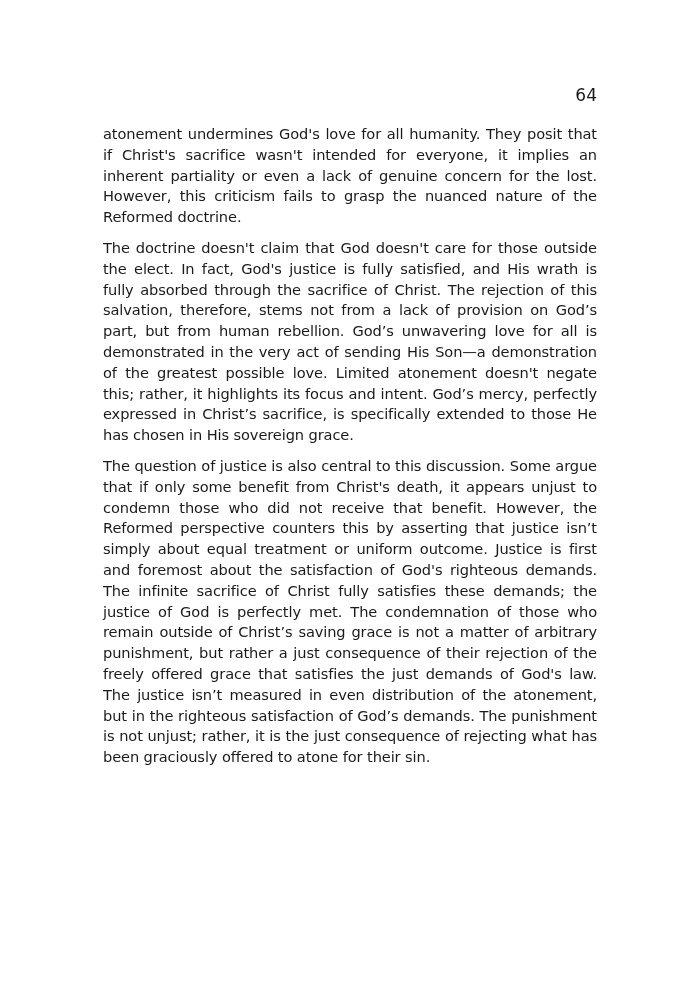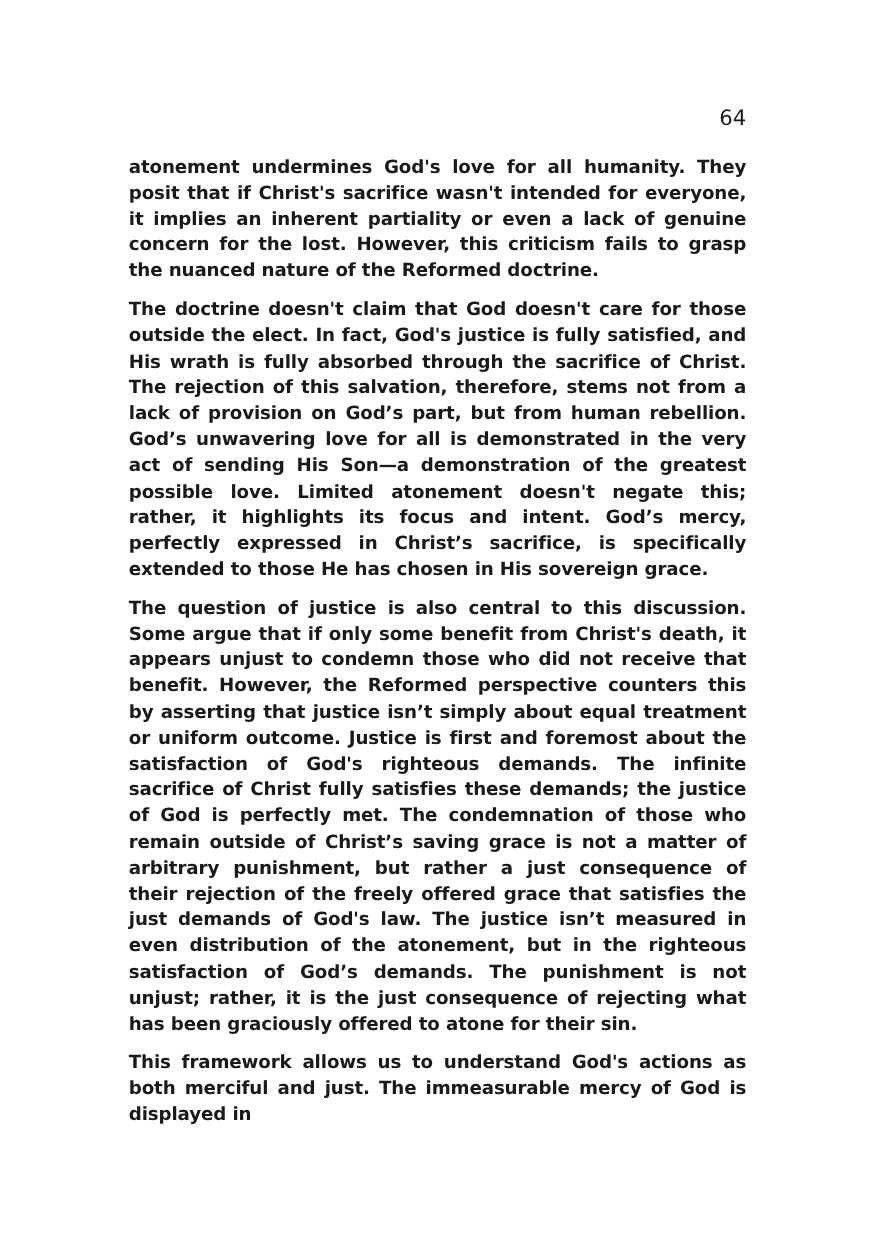--- a/index.html
+++ b/index.html
@@ -29,26 +29,24 @@
       left: 103px;
       width: 494px;
     }
     .para {
       margin: 0 0 10px 0;
       font-size: 14.6px;
       line-height: 20.8px;
       text-align: justify;
       letter-spacing: -0.1px;
       hyphens: none;
-      font-weight: bold;
     }
   </style>
 </head>
 <body>
 
 <div class="page-number">64</div>
 
 <div class="content">
   <p class="para">atonement undermines God's love for all humanity. They posit that if Christ's sacrifice wasn't intended for everyone, it implies an inherent partiality or even a lack of genuine concern for the lost. However, this criticism fails to grasp the nuanced nature of the Reformed doctrine.</p>
   <p class="para">The doctrine doesn't claim that God doesn't care for those outside the elect. In fact, God's justice is fully satisfied, and His wrath is fully absorbed through the sacrifice of Christ. The rejection of this salvation, therefore, stems not from a lack of provision on God’s part, but from human rebellion. God’s unwavering love for all is demonstrated in the very act of sending His Son—a demonstration of the greatest possible love. Limited atonement doesn't negate this; rather, it highlights its focus and intent. God’s mercy, perfectly expressed in Christ’s sacrifice, is specifically extended to those He has chosen in His sovereign grace.</p>
   <p class="para">The question of justice is also central to this discussion. Some argue that if only some benefit from Christ's death, it appears unjust to condemn those who did not receive that benefit. However, the Reformed perspective counters this by asserting that justice isn’t simply about equal treatment or uniform outcome. Justice is first and foremost about the satisfaction of God's righteous demands. The infinite sacrifice of Christ fully satisfies these demands; the justice of God is perfectly met. The condemnation of those who remain outside of Christ’s saving grace is not a matter of arbitrary punishment, but rather a just consequence of their rejection of the freely offered grace that satisfies the just demands of God's law. The justice isn’t measured in even distribution of the atonement, but in the righteous satisfaction of God’s demands. The punishment is not unjust; rather, it is the just consequence of rejecting what has been graciously offered to atone for their sin.</p>
-  <p class="para">This framework allows us to understand God's actions as both merciful and just. The immeasurable mercy of God is displayed in</p>
 </div>
 
 </body></html>

